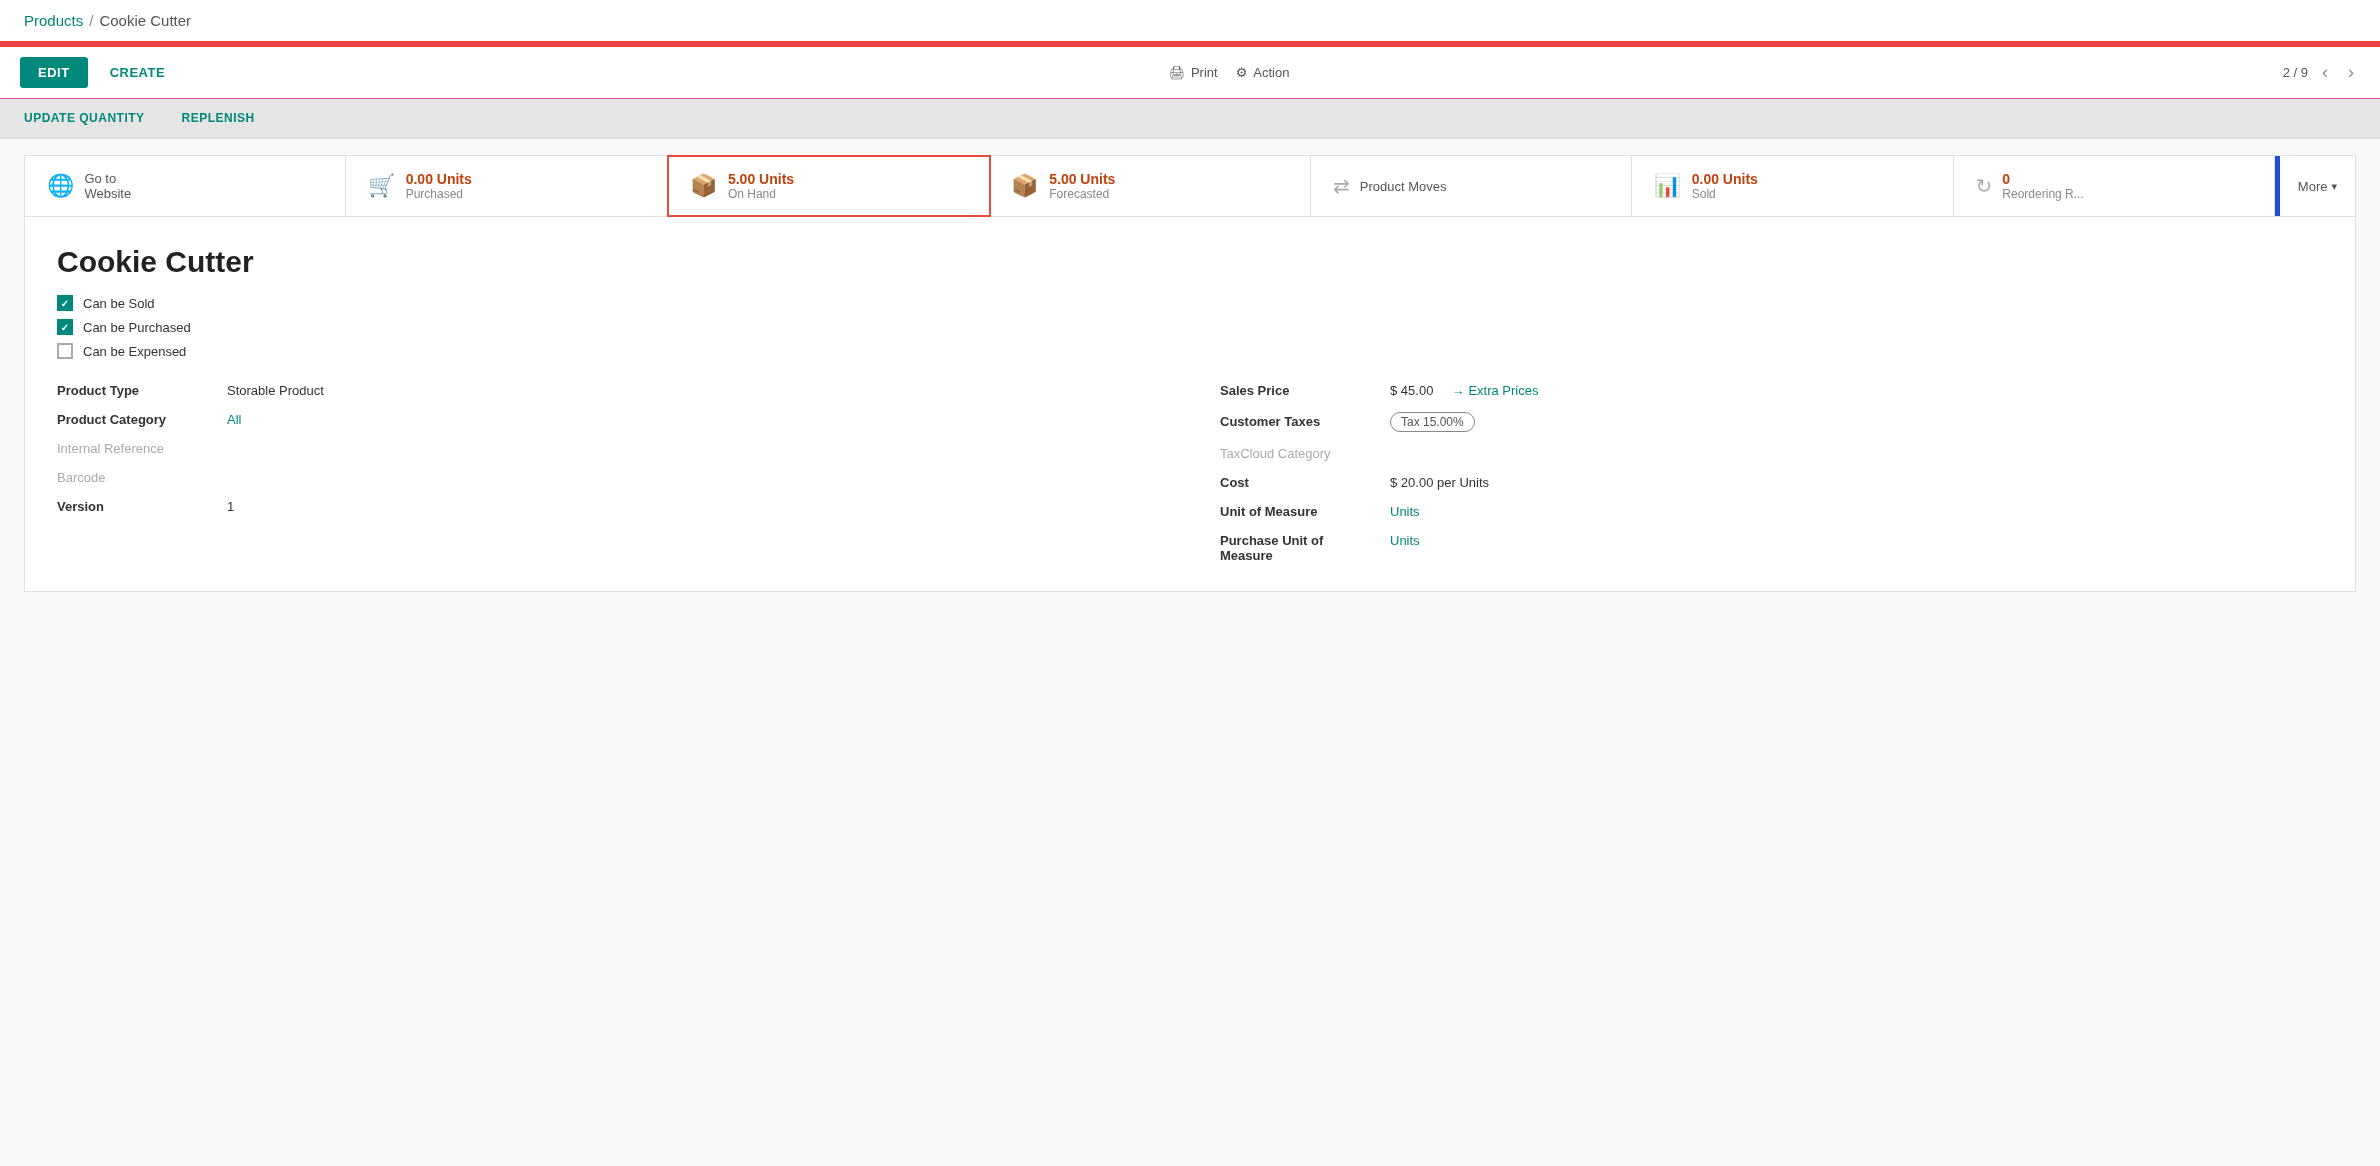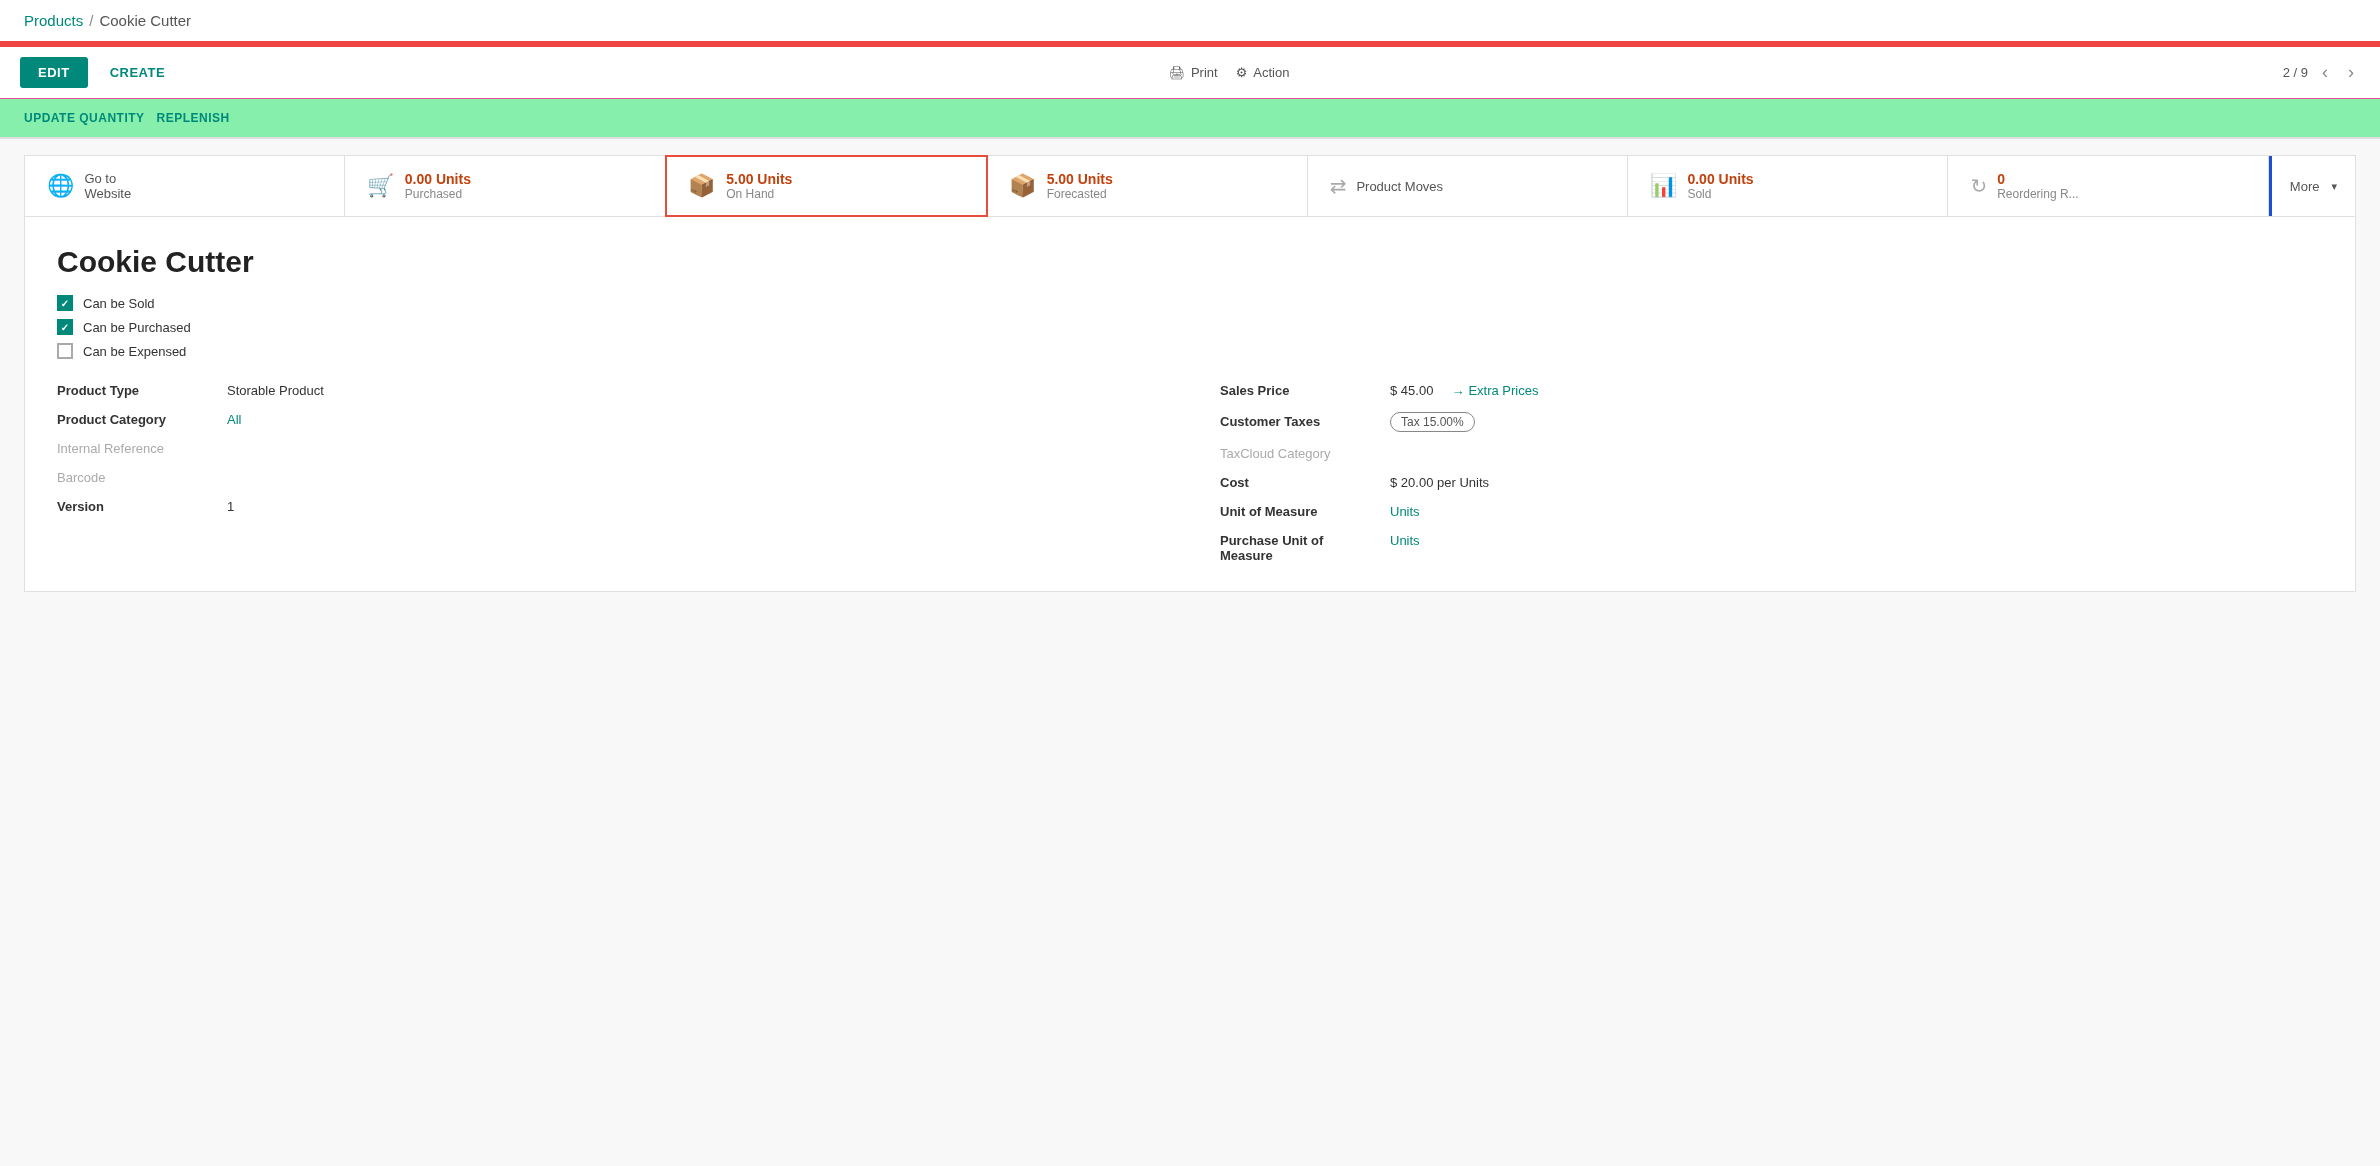--- a/index.html
+++ b/index.html
@@ -52,25 +52,25 @@
     .toolbar-center { display: flex; align-items: center; gap: 18px; }
     .toolbar-action {
       display: flex; gap: 6px;
       color: #555; cursor: pointer; font-size: 13px;
     }
     .toolbar-right { display: flex; align-items: center; gap: 8px; color: #555; font-size: 13px; }
     .nav-arrow { cursor: pointer; font-size: 18px; color: #888; padding: 2px 6px; }
 
     
     .action-bar {
-      background: #86efac;
+      background: #e5e5e5;
       padding: 8px 24px;
       border-bottom: 2px solid #e0e0e0;
       display: flex;
-      gap: 12px;
+      gap: 37px;
     }
     .action-link {
       color: #00897b;
       font-weight: 700;
       font-size: 12px;
       cursor: pointer;
       letter-spacing: 0.5px;
       padding: 4px 0;
       text-transform: uppercase;
     }
@@ -100,25 +100,25 @@
     }
     .stat-icon { font-size: 22px; color: #aaa; flex-shrink: 0; }
     .stat-icon.teal { color: #00897b; }
     .stat-text { display: flex; flex-direction: column; }
     .stat-value { font-weight: 700; color: #c2410c; font-size: 14px; }
     .stat-label { color: #888; font-size: 12px; }
     .stat-more {
       padding: 14px 18px;
       display: flex;
       align-items: center;
-      gap: 12px;
+      gap: 4px;
       cursor: pointer;
       color: #555;
       font-size: 13px;
-      border-left: 3px solid #1d4ed8;
+      border-left: 5px solid #1d4ed8;
     }
 
     
     .main-content {
       background: #fff;
       margin: 0 24px 24px 24px;
       border: 1px solid #e0e0e0;
       border-top: none;
       padding: 28px 32px;
     }

